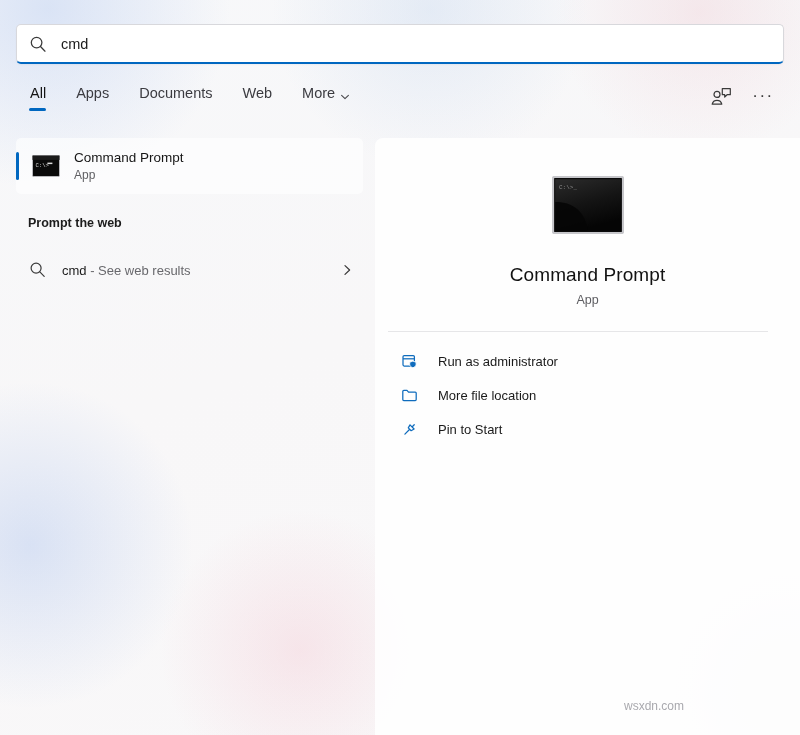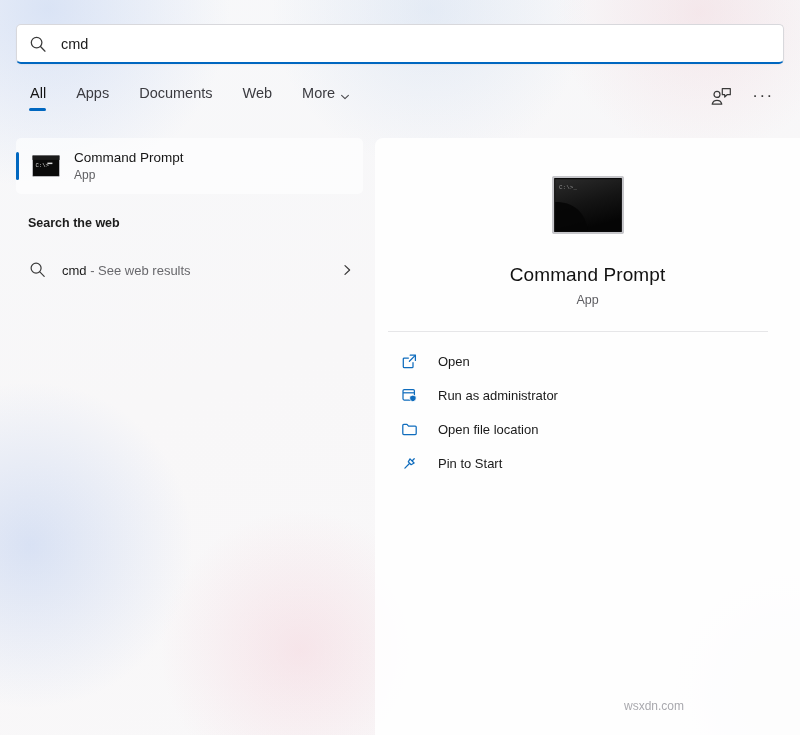--- a/index.html
+++ b/index.html
@@ -310,21 +310,21 @@
           <text x="3.5" y="11.6" font-family="'Liberation Mono', monospace" font-size="5.6" fill="#dcdcdc">C:\&gt;</text>
           <rect x="15.4" y="7.6" width="5" height="1.5" fill="#dcdcdc"></rect>
         </svg>
       </span>
       <span class="item-texts">
         <span class="item-title">Command Prompt</span>
         <span class="item-sub">App</span>
       </span>
     </div>
 
-    <div class="section-head" style="padding-top:22px">Search the web</div>
+    <div class="section-head" style="padding-top:22px">Prompt the web</div>
 
     <div id="web-row">
       <span class="w-icon">
         <svg width="17" height="17" viewBox="0 0 17 17">
           <circle cx="7.1" cy="7.1" r="5" fill="none" stroke="#3a3a3a" stroke-width="1.2"></circle>
           <line x1="10.8" y1="10.8" x2="15.2" y2="15.3" stroke="#3a3a3a" stroke-width="1.2" stroke-linecap="round"></line>
         </svg>
       </span>
       <span class="web-text"><span>cmd</span><span class="muted"> - See web results</span></span>
       <span id="web-chevron">
@@ -355,49 +355,39 @@
       </span>
     </div>
 
     <div id="preview-title">Command Prompt</div>
     <div id="preview-subtitle">App</div>
 
     <div id="preview-divider"></div>
 
     <div id="actions-list">
 
-      <div class="action-row">
-        <span class="action-icon">
-          <svg width="17" height="17" viewBox="0 0 17 17">
-            <path d="M9.2 2.2H14.4V7.4" fill="none" stroke="#0f6cbd" stroke-width="1.25" stroke-linecap="round" stroke-linejoin="round"></path>
-            <line x1="14.3" y1="2.4" x2="8.4" y2="8.3" stroke="#0f6cbd" stroke-width="1.25" stroke-linecap="round"></line>
-            <path d="M12 9.6v4.1a1 1 0 0 1-1 1H3.3a1 1 0 0 1-1-1V6a1 1 0 0 1 1-1h4.1" fill="none" stroke="#0f6cbd" stroke-width="1.25" stroke-linecap="round" stroke-linejoin="round"></path>
-          </svg>
-        </span>
-        <span class="action-label">Open</span>
-      </div>
 
       <div class="action-row">
         <span class="action-icon">
           <svg width="17" height="17" viewBox="0 0 17 17">
             <rect x="2" y="2.6" width="11.4" height="10.4" rx="1.2" fill="none" stroke="#0f6cbd" stroke-width="1.25"></rect>
             <line x1="2" y1="5.8" x2="13.4" y2="5.8" stroke="#0f6cbd" stroke-width="1.25"></line>
             <path d="M11.9 8.1l3.2 1.15v2.05c0 1.7-1.45 2.95-3.2 3.5-1.75-.55-3.2-1.8-3.2-3.5V9.25z" fill="#0f6cbd" stroke="#ffffff" stroke-width="0.9" stroke-linejoin="round"></path>
           </svg>
         </span>
         <span class="action-label">Run as administrator</span>
       </div>
 
       <div class="action-row">
         <span class="action-icon">
           <svg width="17" height="17" viewBox="0 0 17 17">
             <path d="M1.8 4.4a1 1 0 0 1 1-1h3.2l1.5 1.7h6.7a1 1 0 0 1 1 1v6.5a1 1 0 0 1-1 1H2.8a1 1 0 0 1-1-1z" fill="none" stroke="#0f6cbd" stroke-width="1.25" stroke-linejoin="round"></path>
           </svg>
         </span>
-        <span class="action-label">Open file location</span>
+        <span class="action-label">More file location</span>
       </div>
 
       <div class="action-row">
         <span class="action-icon">
           <svg width="17" height="17" viewBox="0 0 17 17">
             <g transform="rotate(45 8.5 8.5)">
               <path d="M8.5 1.8v3.1M5.6 4.9h5.8l-.9 3.3H6.5zM8.5 8.2v6.8" fill="none" stroke="#0f6cbd" stroke-width="1.25" stroke-linecap="round" stroke-linejoin="round"></path>
             </g>
           </svg>
         </span>

